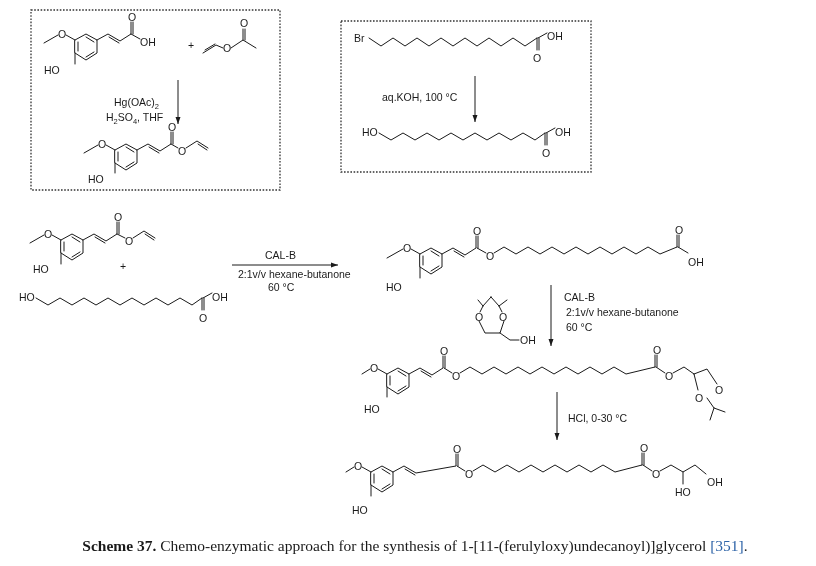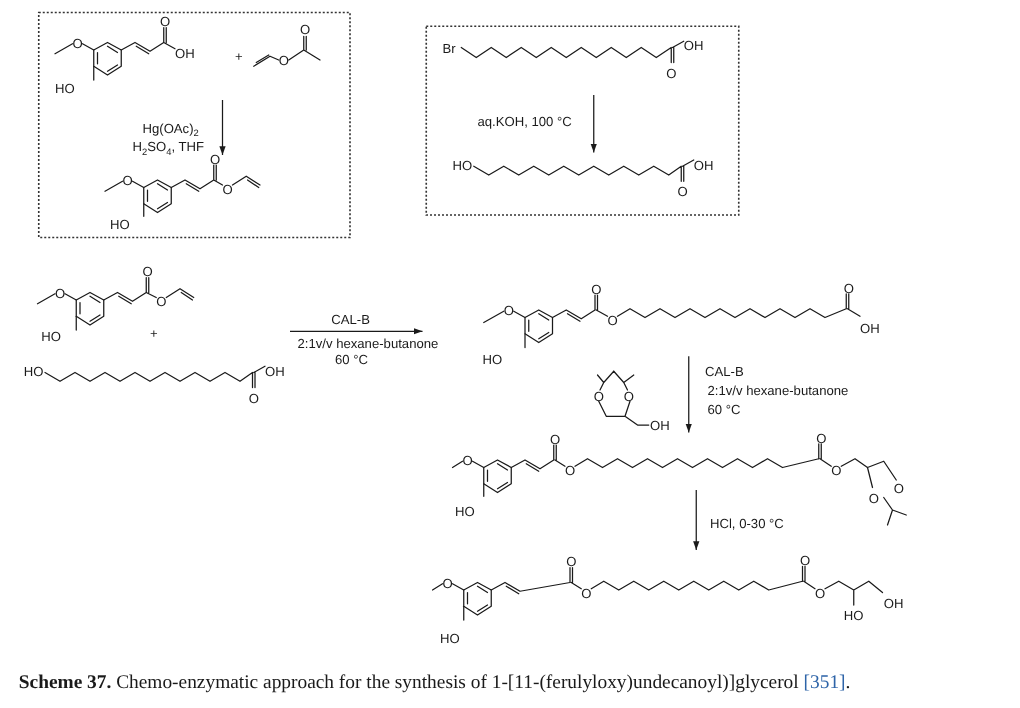--- a/index.html
+++ b/index.html
@@ -6,21 +6,21 @@
   body { width: 816px; height: 566px; position: relative; overflow: hidden; }
   #scheme { position: absolute; left: 0; top: 0; width: 816px; height: 530px; }
   #scheme text { font-family: "Liberation Sans", sans-serif; font-size: 10.5px; fill: #1a1a1a; }
   #scheme .cond { font-size: 10.5px; }
   #scheme .sub { font-size: 7.5px; }
   #scheme .bond { stroke: #1a1a1a; stroke-width: 1; fill: none; stroke-linecap: round; stroke-linejoin: round; }
   #scheme .box { stroke: #333; stroke-width: 1.3; fill: none; stroke-dasharray: 1.6 1.6; }
   #scheme .arrow { stroke: #1a1a1a; stroke-width: 1; fill: none; }
   .caption {
     position: absolute; left: 15px; top: 537px; width: 800px;
-    font-family: "Liberation Serif", serif; font-size: 15.5px; color: #1a1a1a; white-space: nowrap;
+    font-family: "Liberation Serif", serif; font-size: 15.5px; color: #1a1a1a; white-space: nowrap; text-align: center;
   }
   .caption .label { font-weight: bold; }
   .caption .ref { color: #2e64a8; }
 </style>
 </head>
 <body>
 
 <svg id="scheme" viewBox="0 0 816 530" xmlns="http://www.w3.org/2000/svg">
   <defs>
     <marker id="ah" markerWidth="8" markerHeight="8" refX="7" refY="4" orient="auto" markerUnits="userSpaceOnUse">

